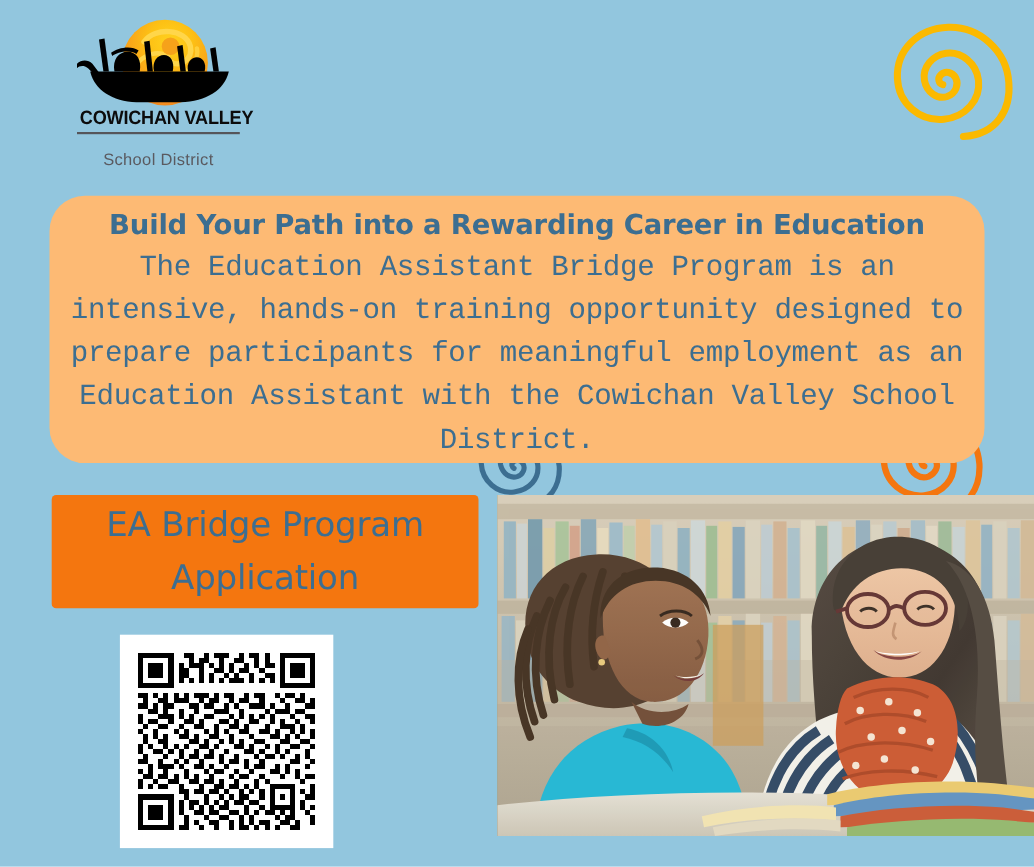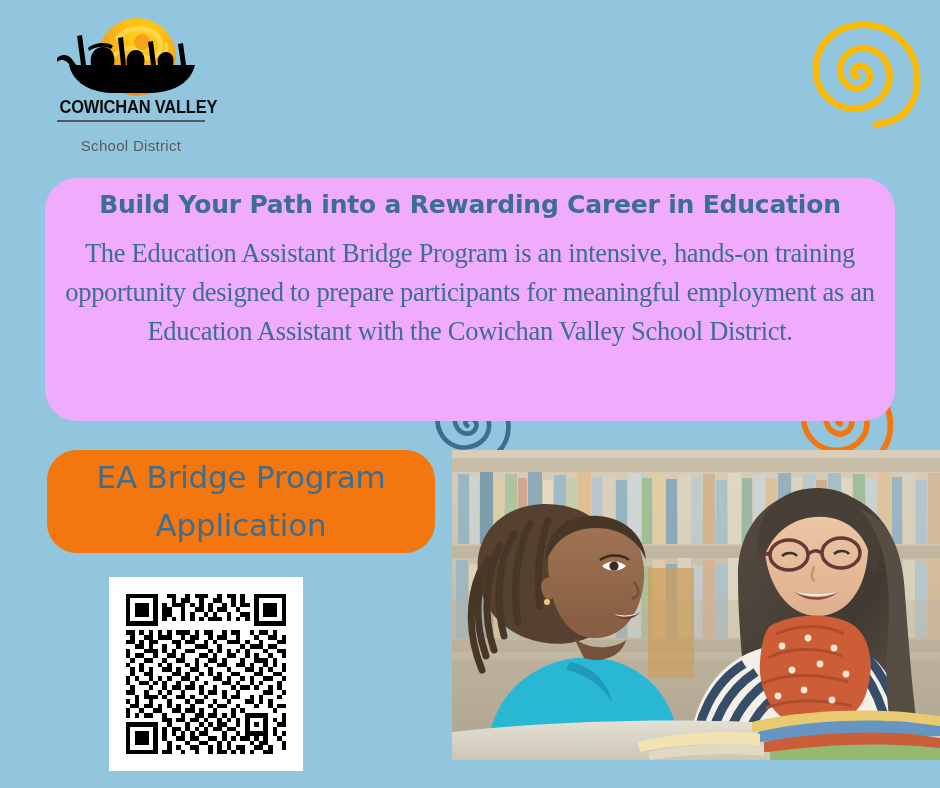--- a/index.html
+++ b/index.html
@@ -15,21 +15,21 @@
     position: relative;
     width: 940px;
     height: 788px;
     background: #92c6de;
     overflow: hidden;
   }
 
   
   .logo {
     position: absolute;
-    left: 55px;
+    left: 68px;
     top: 16px;
     width: 152px;
     height: 120px;
   }
   .logo-mark {
     position: relative;
     width: 152px;
     height: 80px;
   }
   .logo-sun {
@@ -104,53 +104,53 @@
   .spiral-blue { left: 430px; top: 381px; width: 84px; height: 84px; }
   .spiral-orange { left: 793px; top: 368px; width: 104px; height: 104px; }
 
   
   .info-panel {
     position: absolute;
     left: 45px;
     top: 178px;
     width: 850px;
     height: 243px;
-    background: #f0abfc;
+    background: #fdba74;
     border-radius: 32px;
     box-sizing: border-box;
     padding: 10px 18px 0 18px;
   }
   .info-heading {
     font-family: "DejaVu Sans", sans-serif;
     font-weight: bold;
     font-size: 25px;
     color: #3c6e91;
     text-align: center;
     letter-spacing: -0.2px;
     line-height: 1.35;
   }
   .info-body {
-    margin-top: 12px;
-    font-family: Liberation Serif, serif;
+    margin-top: 2px;
+    font-family: Liberation Mono, monospace;
     font-size: 26.5px;
     color: #3c6e91;
     text-align: center;
     line-height: 1.48;
     letter-spacing: -0.3px;
   }
 
   
   .apply-button {
     position: absolute;
     left: 47px;
     top: 450px;
     width: 388px;
     height: 103px;
     background: #f4760f;
-    border-radius: 30px;
+    border-radius: 4px;
     display: flex;
     align-items: center;
     justify-content: center;
     border: none;
     padding: 0;
     cursor: pointer;
   }
   .apply-button-label {
     font-family: "DejaVu Sans", sans-serif;
     font-size: 31px;

